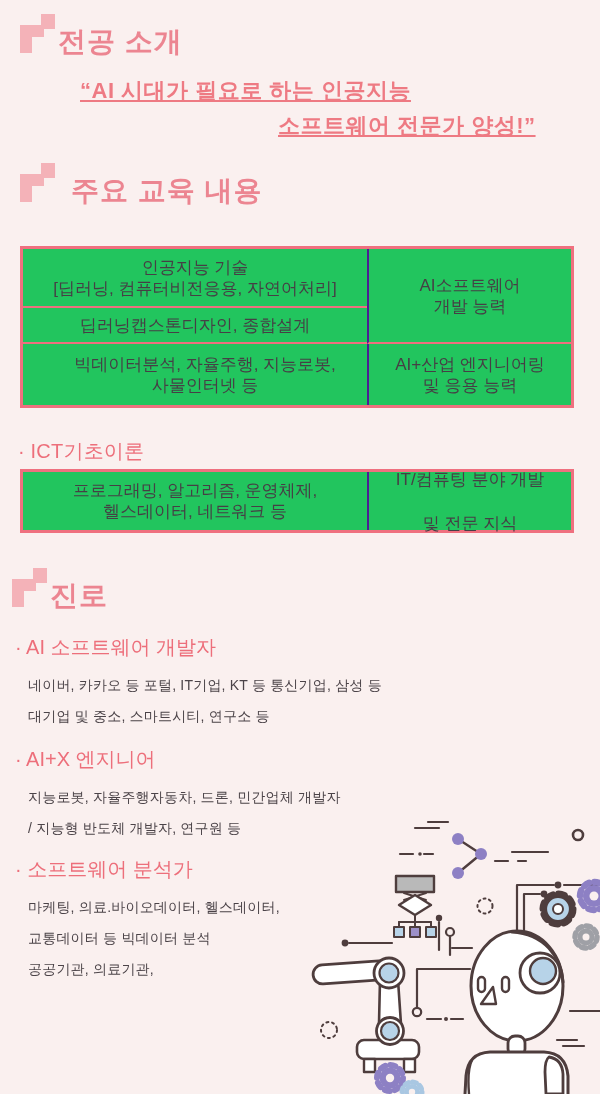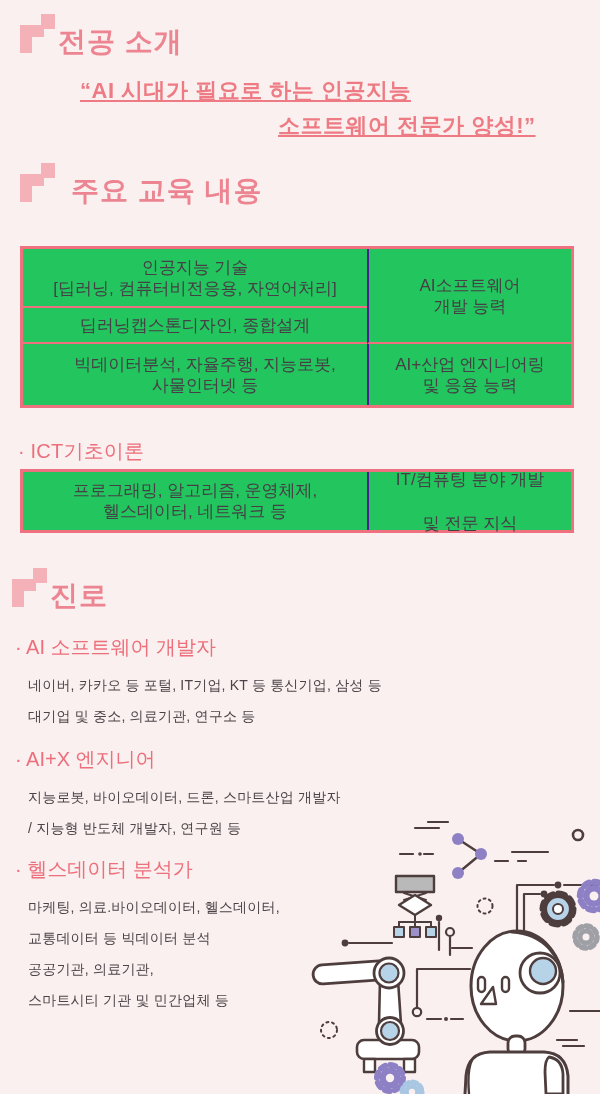--- a/index.html
+++ b/index.html
@@ -119,35 +119,34 @@
       <rect x="0" y="11" width="12" height="28" fill="#f4b2b8"></rect>
       <rect x="0" y="11" width="24" height="12" fill="#f4b2b8"></rect>
       <rect x="21" y="0" width="14" height="15" fill="#f4b2b8"></rect>
     </svg>
     <h2>진로</h2>
   </div>
 
   <div class="career-item" style="top:634px;">
     <div class="career-label">· AI 소프트웨어 개발자</div>
     <div class="career-line">네이버, 카카오 등 포털, IT기업, KT 등 통신기업, 삼성 등</div>
-    <div class="career-line">대기업 및 중소, 의료기관, 연구소 등</div>
+    <div class="career-line">대기업 및 중소, 스마트시티, 연구소 등</div>
   </div>
 
   <div class="career-item" style="top:746px;">
     <div class="career-label">· AI+X 엔지니어</div>
-    <div class="career-line">지능로봇, 바이오데이터, 드론, 스마트산업 개발자</div>
+    <div class="career-line">지능로봇, 자율주행자동차, 드론, 민간업체 개발자</div>
     <div class="career-line">/ 지능형 반도체 개발자, 연구원 등</div>
   </div>
 
   <div class="career-item" style="top:856px;">
-    <div class="career-label">· 헬스데이터 분석가</div>
+    <div class="career-label">· 소프트웨어 분석가</div>
     <div class="career-line">마케팅, 의료.바이오데이터, 헬스데이터,</div>
     <div class="career-line">교통데이터 등 빅데이터 분석</div>
     <div class="career-line">공공기관, 의료기관,</div>
-    <div class="career-line">스마트시티 기관 및 민간업체 등</div>
   </div>
 
   <svg id="robot-illustration" width="300" height="284" viewBox="0 0 300 284" stroke-linecap="round" stroke-linejoin="round">
 
     <g stroke="#4e3d3d" stroke-width="2.2">
       <line x1="128" y1="12" x2="148" y2="12"></line>
       <line x1="115" y1="18" x2="139" y2="18"></line>
       <line x1="100" y1="44" x2="113" y2="44"></line>
       <line x1="124" y1="44" x2="133" y2="44"></line>
       <line x1="212" y1="42" x2="248" y2="42"></line>

